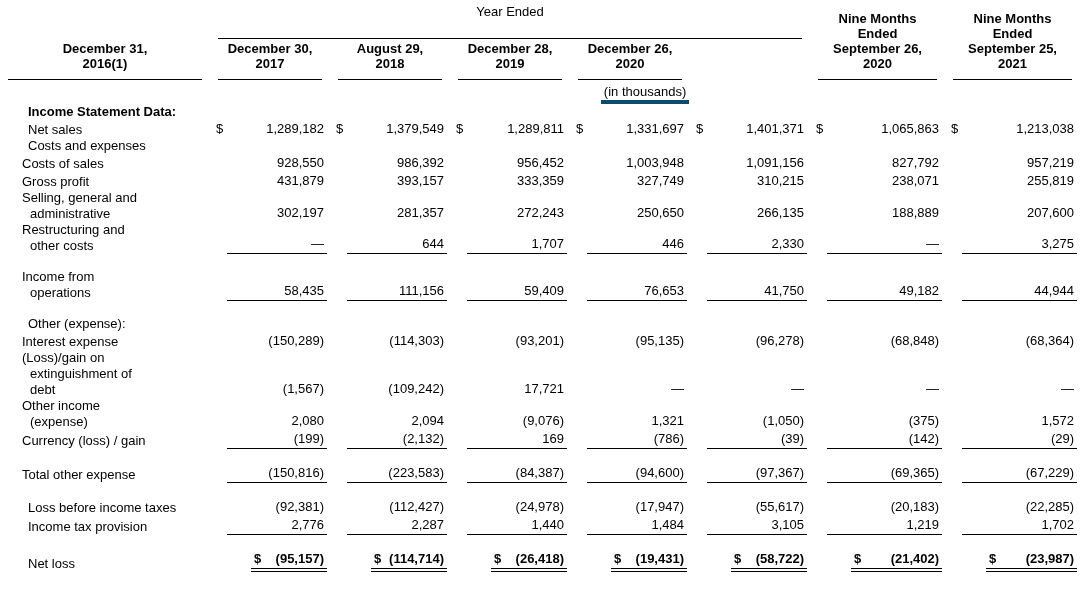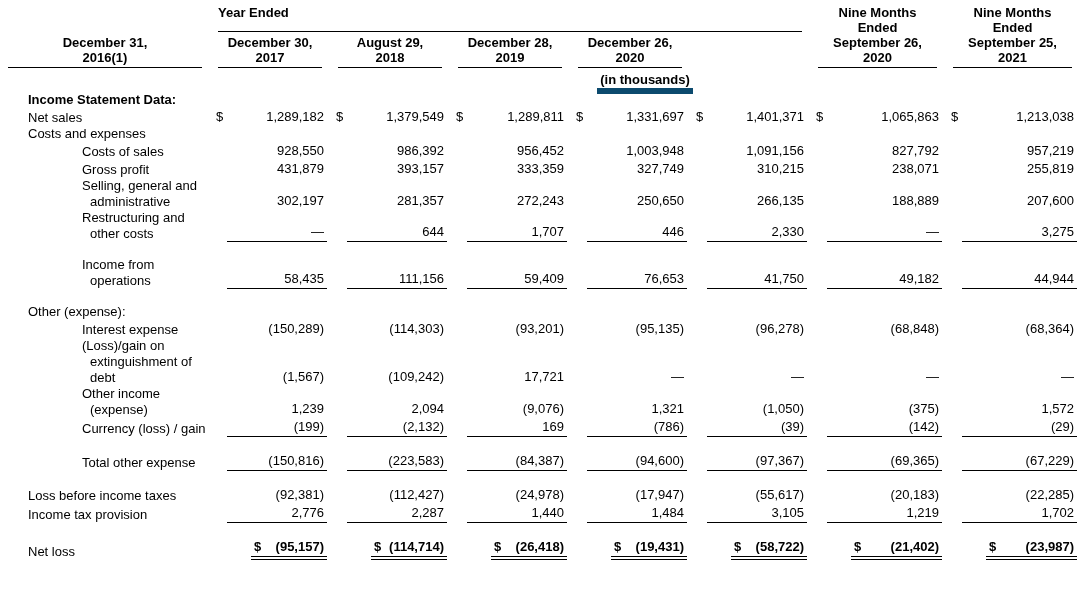--- a/index.html
+++ b/index.html
@@ -12,31 +12,31 @@
   }
   .page { width: 1080px; height: 604px; }
   table { border-collapse: collapse; width: 1080px; table-layout: fixed; margin-top: 3px; }
   col.c-lbl { width: 210px; }
   col.c-y   { width: 120px; }
   col.c-n   { width: 135px; }
   td { vertical-align: bottom; padding: 0; line-height: 16px; }
   .b { font-weight: bold; margin-left: 38px; }
 
   
-  .ye { font-weight: bold; border-bottom: 1px solid #000;
-        margin: 0 8px; padding-bottom: 10px; line-height: 17px; }
+  .ye { font-weight: normal; text-align: center; border-bottom: 1px solid #000;
+        margin: 0 8px; padding-bottom: 18px; line-height: 17px; }
   .dh .hin, .nmh .hin { font-weight: bold; text-align: center;
-        border-bottom: 1px solid #000; margin: 0 8px; padding: 2px 0 2px; line-height: 15px; }
+        border-bottom: 1px solid #000; margin: 0 8px; padding: 2px 0 8px; line-height: 15px; }
   .nmh { vertical-align: bottom; }
   .throw { text-align: center; padding: 4px 0 4px; }
-  .thl { font-weight: bold; border-bottom: 6px solid #0c4a6e; padding: 0 3px 1px; }
+  .thl { font-weight: normal; border-bottom: 4px solid #0c4a6e; padding: 0 3px 1px; }
 
   
   .lbl { padding-left: 28px; }
-  .lbl.ind1 { padding-left: 82px; }
+  .lbl.ind1 { padding-left: 22px; }
   .lbl .cont { padding-left: 8px; }
   .num { padding: 0 3px; }
   .cl { display: flex; padding: 1px 3px 1px 3px; }
   .cl.nod { margin-left: 14px; }
   .ds { text-align: left; }
   .vv { flex: 1; text-align: right; }
   .u1 { border-bottom: 1px solid #000; }
   .u2 { border-bottom: 4px double #000; }
   .sp td { height: 15px; }
 </style>
@@ -520,21 +520,21 @@
           </td>
         </tr>
         <tr>
           <td class="lbl ind1">
             <div class="first">Other income</div>
             <div class="cont">(expense)</div>
           </td>
           <td class="num">
             <div class="cl nod">
               <span class="ds"></span>
-              <span class="vv">1,239</span>
+              <span class="vv">2,080</span>
             </div>
           </td>
           <td class="num">
             <div class="cl nod">
               <span class="ds"></span>
               <span class="vv">2,094</span>
             </div>
           </td>
           <td class="num">
             <div class="cl nod">

